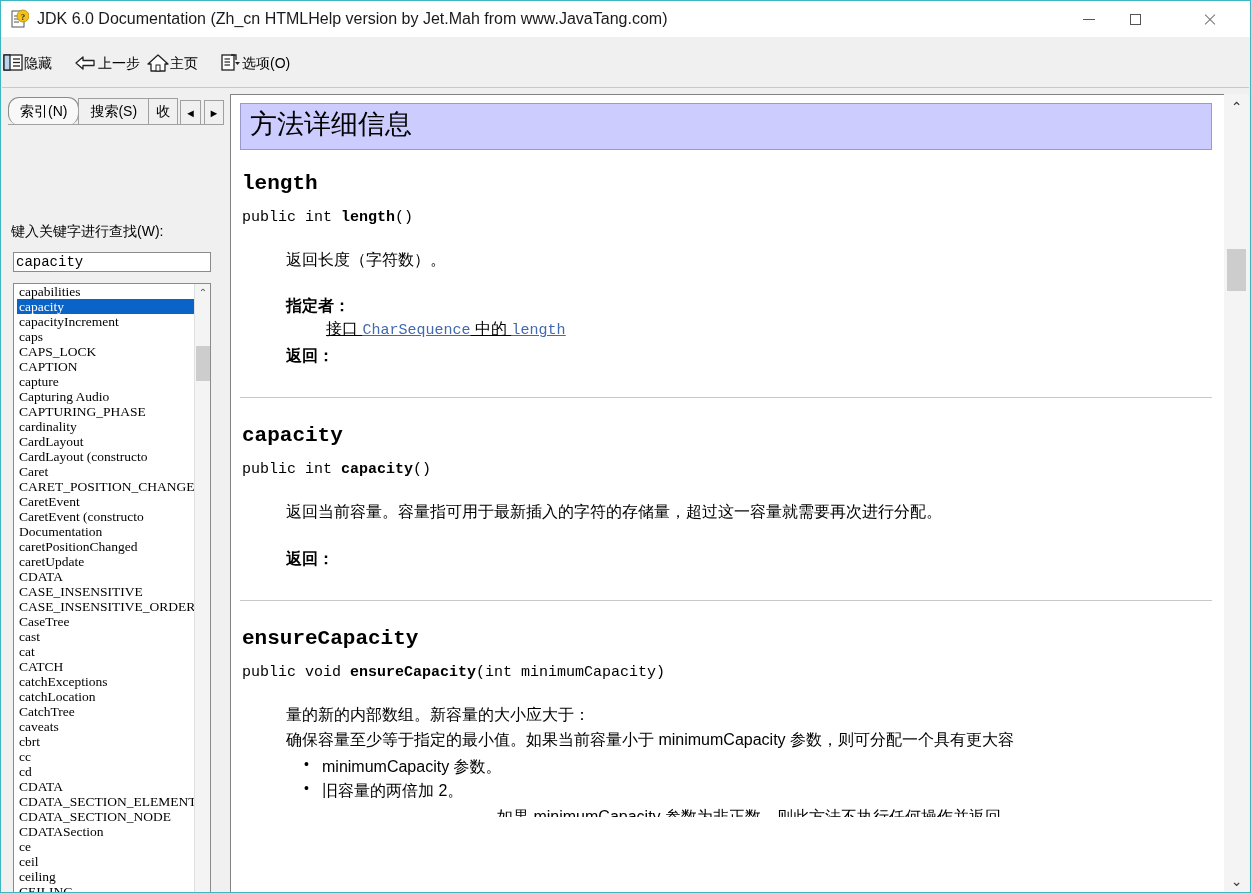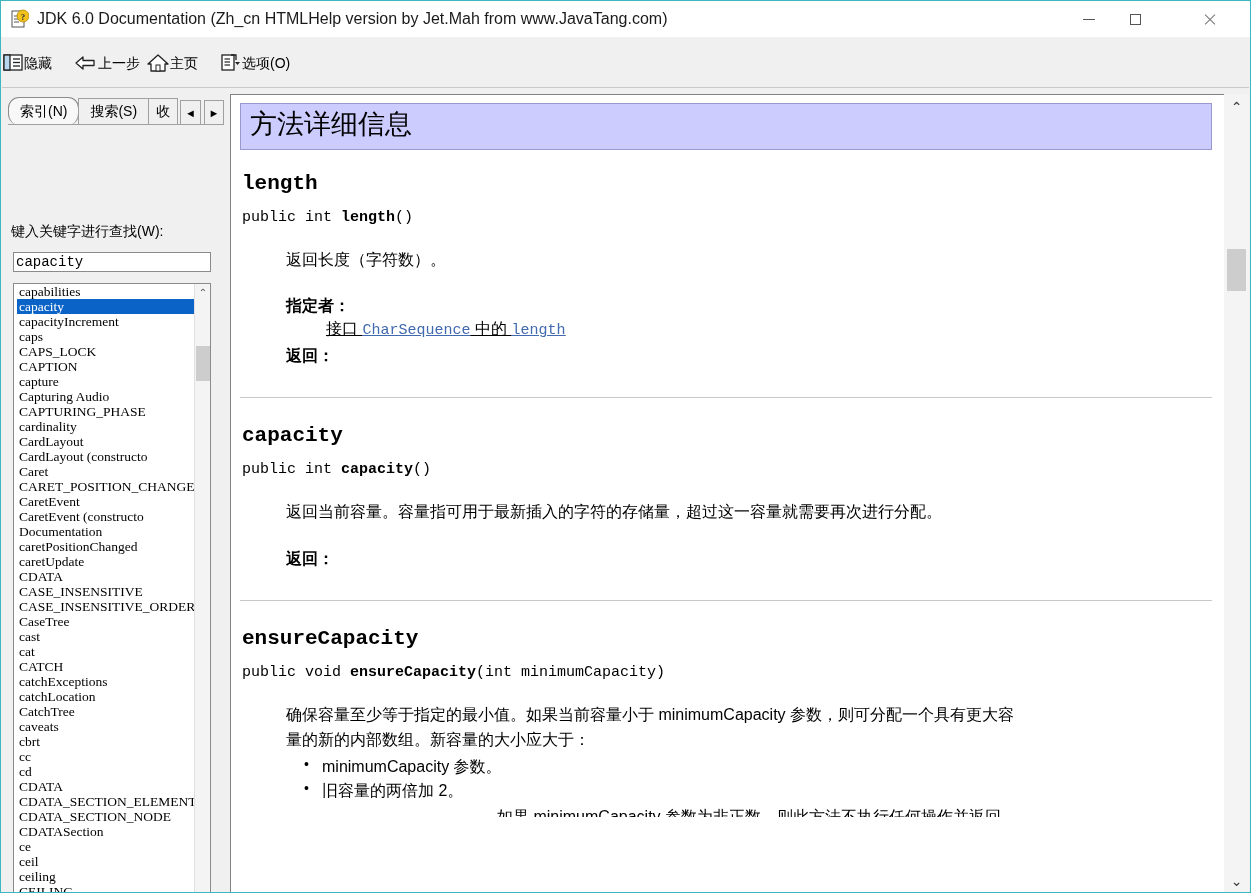--- a/index.html
+++ b/index.html
@@ -439,22 +439,22 @@
         <div class="body wide">返回当前容量。容量指可用于最新插入的字符的存储量，超过这一容量就需要再次进行分配。</div>
         <div class="dt">返回：</div>
       </div>
 
       <hr class="rule">
 
       <div style="margin-top:26px">
         <div class="sec-title">ensureCapacity</div>
         <div class="sig"><span>public void </span><b>ensureCapacity</b><span>(int minimumCapacity)</span></div>
         <div class="body" style="margin-right:0">
+          <div>量的新的内部数组。新容量的大小应大于：</div>
           <div>确保容量至少等于指定的最小值。如果当前容量小于 minimumCapacity 参数，则可分配一个具有更大容</div>
-          <div>量的新的内部数组。新容量的大小应大于：</div>
         </div>
         <ul class="bullets">
           <li>minimumCapacity 参数。</li>
           <li>旧容量的两倍加 2。</li>
         </ul>
         <div class="clipped-line">如果 minimumCapacity 参数为非正数，则此方法不执行任何操作并返回</div>
       </div>
 
     </div>
   </div>

